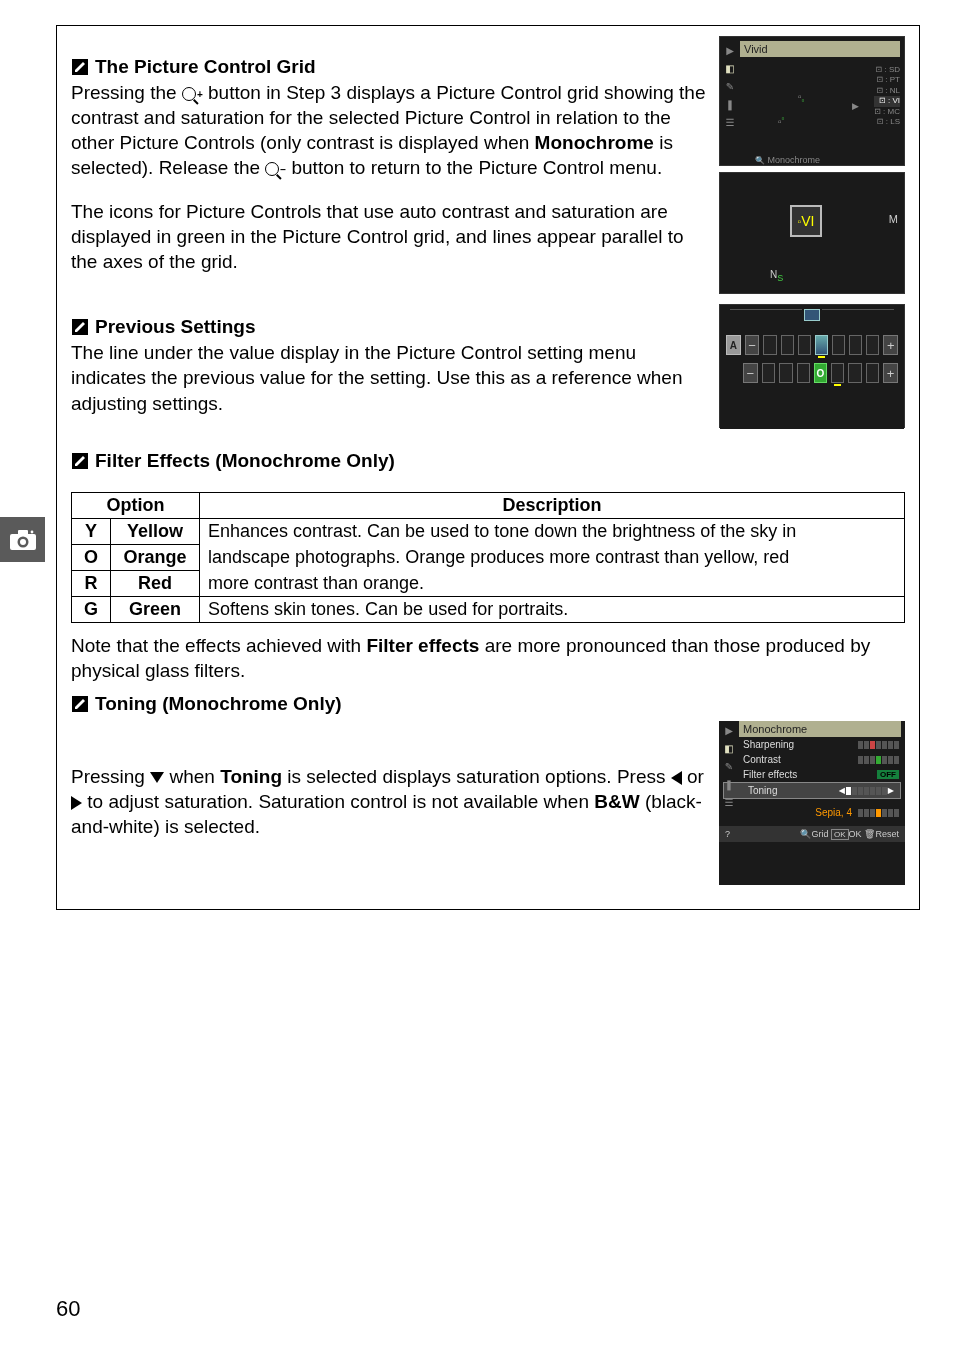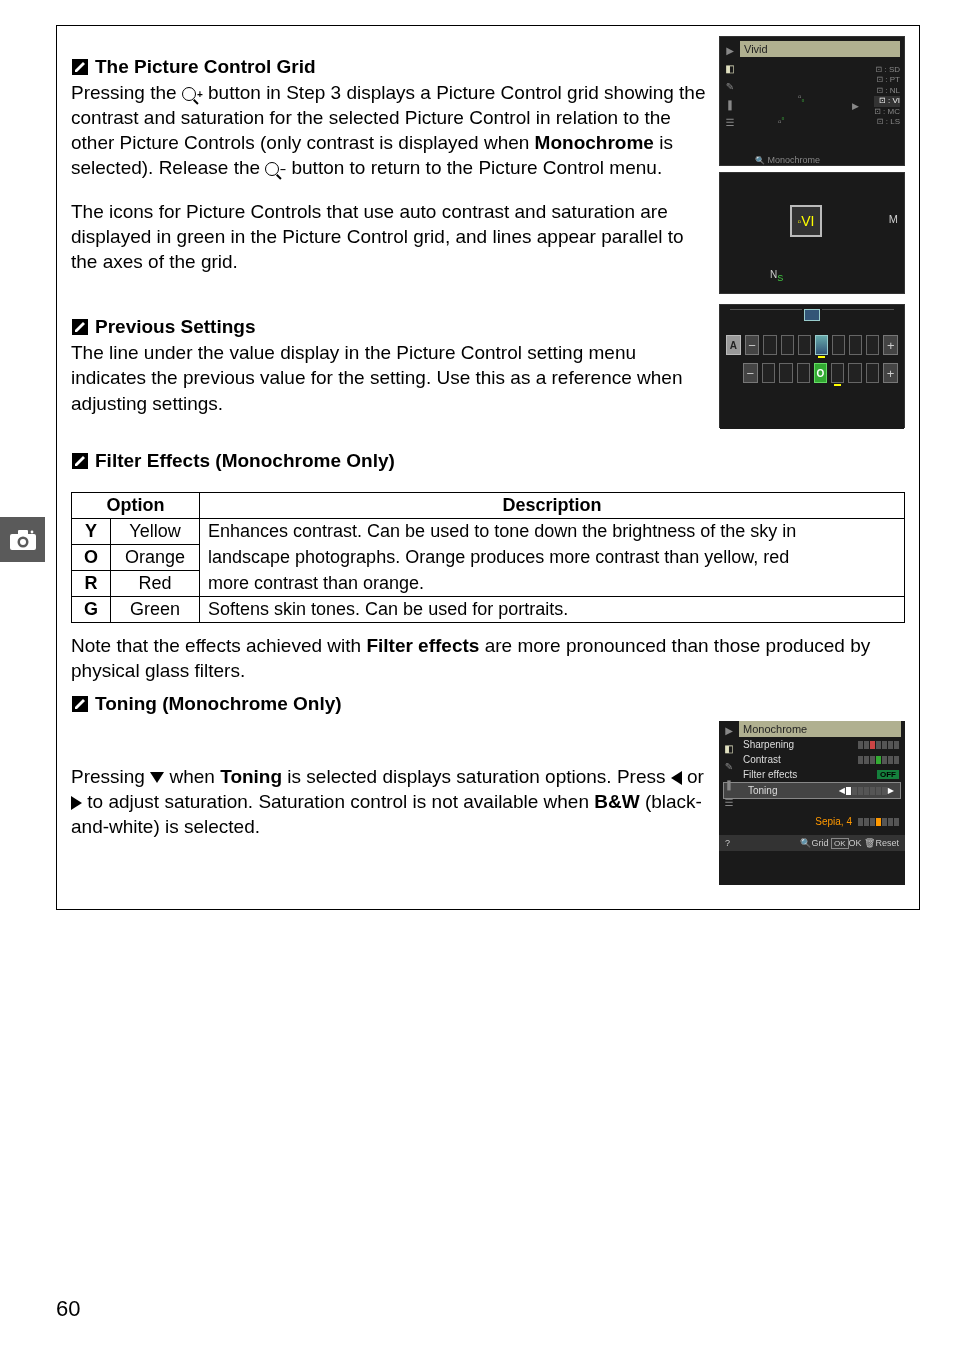--- a/index.html
+++ b/index.html
@@ -122,21 +122,21 @@
     font-size: 18px;
     margin-top: 20px;
   }
   table.filters th, table.filters td {
     border: 1px solid #000;
     padding: 2px 8px;
     vertical-align: top;
   }
   table.filters th { font-weight: bold; text-align: center; }
   table.filters td.opt-letter { width: 22px; text-align: center; font-weight: bold; }
-  table.filters td.opt-name { width: 72px; text-align: center; }
+  table.filters td.opt-name { width: 72px; text-align: center; font-weight: bold; }
   table.filters td.noborderb { border-bottom: none; }
   table.filters td.nobordert { border-top: none; }
 
   .lcd-mono {
     background:#1a1a1a; width:186px; box-sizing:border-box; position: relative;
   }
   .lcd-mono-title { background:#b0b090; color:#222; font-size:11px; padding:2px 4px; margin:4px 4px 0 20px; }
   .lcd-mono-left-icons { position:absolute; left:4px; top:4px; display:flex; flex-direction:column; gap:6px; }
   .lcd-mono-row { display:flex; justify-content:space-between; align-items:center; font-size:10px; color:#ddd; padding:2px 6px 2px 24px; }
   .lcd-mono-row.highlight { background:#444; border:1px solid #888; margin:0 4px; }
@@ -390,21 +390,21 @@
                 <span style="width:5px;height:8px;background:#fff;"></span>
                 <span style="width:5px;height:8px;background:#555;"></span>
                 <span style="width:5px;height:8px;background:#555;"></span>
                 <span style="width:5px;height:8px;background:#555;"></span>
                 <span style="width:5px;height:8px;background:#555;"></span>
                 <span style="width:5px;height:8px;background:#555;"></span>
                 <span style="width:5px;height:8px;background:#555;"></span>
                 <span style="color:#fff;font-size:8px;">▶</span>
               </div>
           </div>
-          <div class="lcd-mono-row" style="padding-top:17px;padding-bottom:2px;">
+          <div class="lcd-mono-row" style="padding-top:8px;padding-bottom:2px;">
             <span></span>
             <div style="display:flex;align-items:center;gap:6px;">
               <span style="color:#f90;font-size:10px;">Sepia, 4</span>
               <div class="lcd-mono-sepbar">
                   <span></span>
                   <span></span>
                   <span></span>
                   <span class="mid"></span>
                   <span></span>
                   <span></span>

